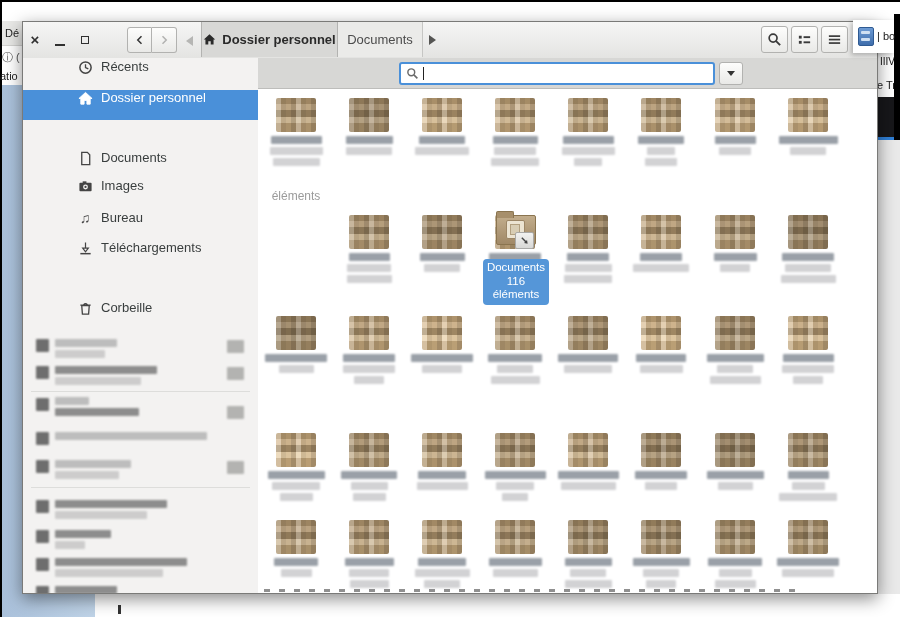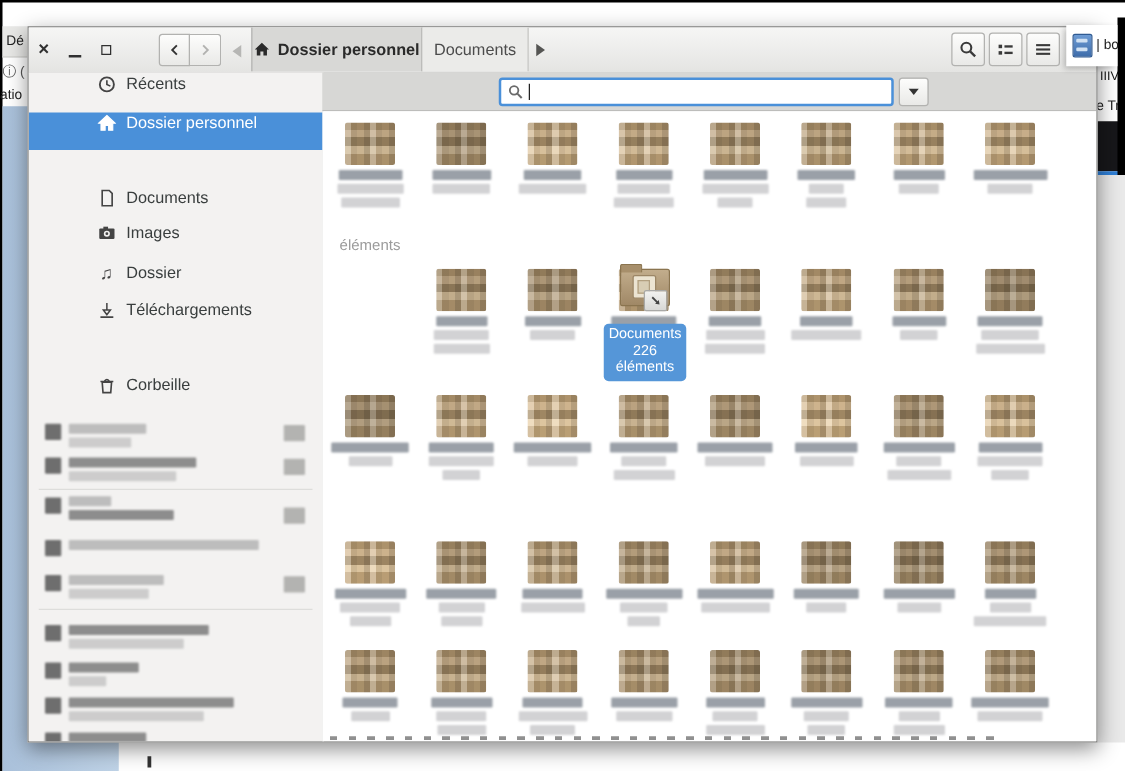--- a/index.html
+++ b/index.html
@@ -192,21 +192,21 @@
               <circle cx="8" cy="8.5" r="2.6" fill="#f3f2f1"></circle>
               <circle cx="8" cy="8.5" r="1.2" fill="#444"></circle>
             </svg>
           </span>
         <span>Images</span>
       </div>
       <div class="abs sb-item" style="top:152px;">
         <span class="ic">
             <span style="font-size:14px;color:#444;line-height:14px;">♫</span>
           </span>
-        <span>Dossier</span>
+        <span>Bureau</span>
       </div>
       <div class="abs sb-item" style="top:182px;">
         <span class="ic">
             <svg width="15" height="15" viewBox="0 0 16 16">
               <path d="M8 1.5 v6 h3 l-3 4 -3 -4 h3z" fill="none" stroke="#444" stroke-width="1.3"></path>
               <path d="M2.5 13.5 h11" stroke="#444" stroke-width="1.6" fill="none"></path>
             </svg>
           </span>
         <span>Téléchargements</span>
       </div>
@@ -510,21 +510,21 @@
             <div id="doc-page"></div>
           </div>
         <div id="doc-emblem">
           <svg width="9" height="9" viewBox="0 0 10 10">
               <line x1="2" y1="2" x2="7" y2="7" stroke="#444" stroke-width="1.6"></line>
               <polygon points="8.5,8.5 4.5,7.8 7.8,4.5" fill="#444"></polygon>
             </svg>
         </div>
         <div id="doc-label">
           <div>Documents</div>
-          <div>226</div>
+          <div>116</div>
           <div>éléments</div>
         </div>
       </div>
 
       <div class="partial-label" style="left:2px;top:100px;">éléments</div>
       <div id="cutline"></div>
     </div>
   </div>
 
   <div class="abs" id="tr-panel">

